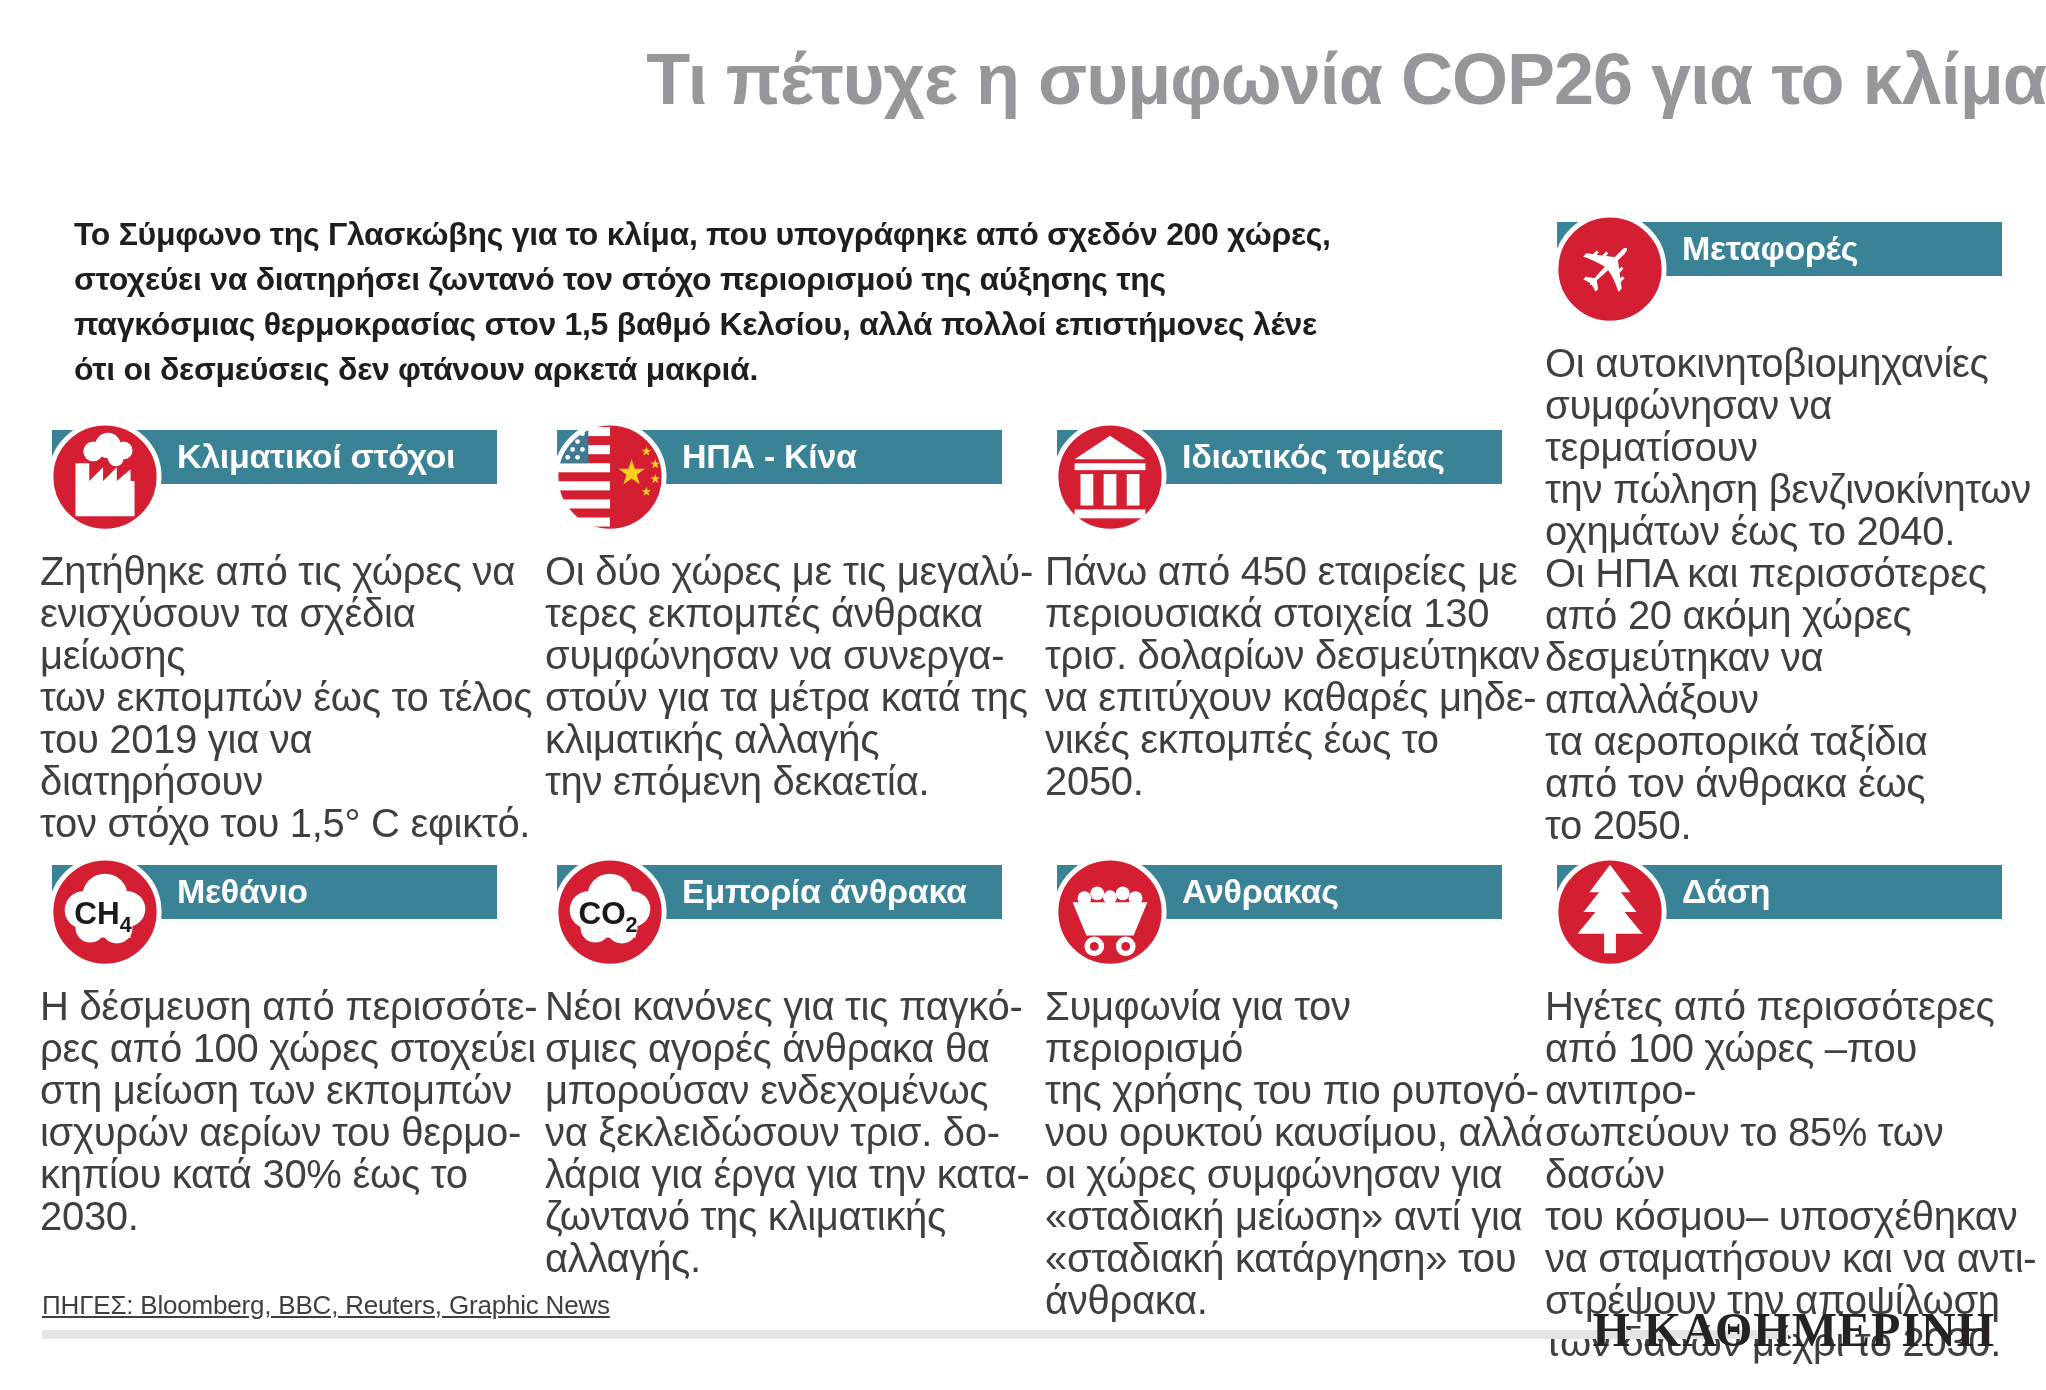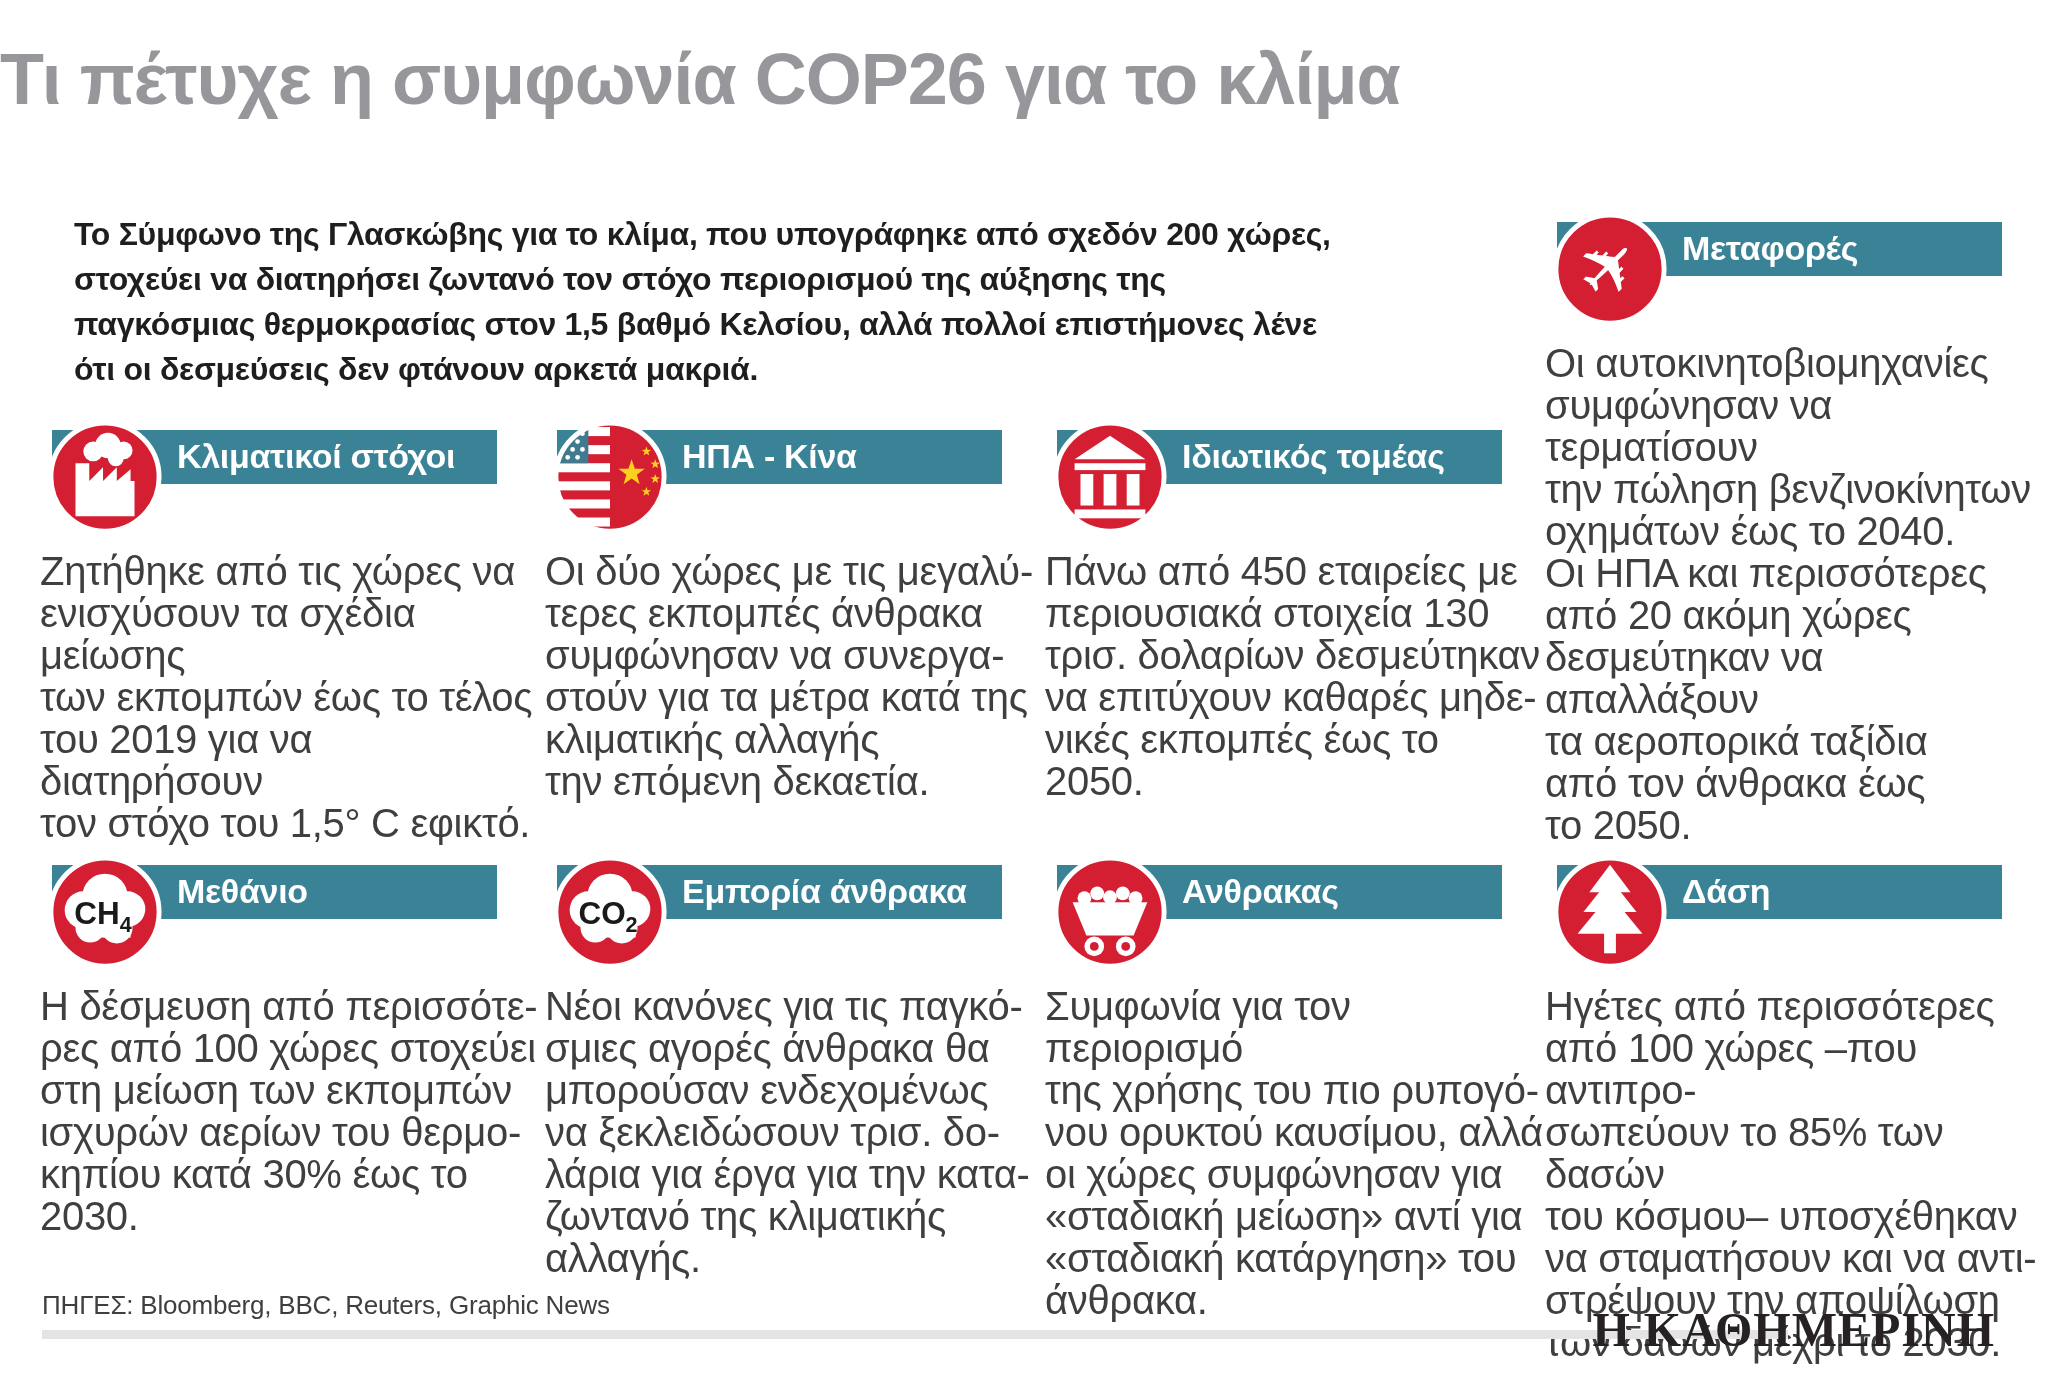--- a/index.html
+++ b/index.html
@@ -13,21 +13,21 @@
     --divider-gray:#e4e4e4;
     --logo-black:#262223;
   }
   *{box-sizing:border-box;}
   html,body{margin:0;padding:0;background:#fff;}
   .canvas{
     position:relative;width:2046px;height:1390px;background:#fff;overflow:hidden;
     font-family:"Liberation Sans","DejaVu Sans",sans-serif;
   }
   .main-title{
-    position:absolute;top:38px;left:0;width:2046px;text-align:left;
+    position:absolute;top:38px;left:0;width:2046px;text-align:right;
     font-size:72px;font-weight:700;color:var(--title-gray);letter-spacing:-1px;
   }
   .intro{
     position:absolute;top:212px;left:42px;width:1460px;
     font-size:32px;font-weight:700;color:var(--intro-text);
     line-height:45px;white-space:pre-line;letter-spacing:-0.3px;margin-left:32px;
   }
   .section{position:absolute;width:445px;}
   .section .bar{
     position:absolute;top:0;left:0;width:445px;height:54px;
@@ -45,21 +45,21 @@
   }
   .s1{left:52px;top:430px;}
   .s2{left:557px;top:430px;}
   .s3{left:1057px;top:430px;}
   .s4{left:1557px;top:222px;}
   .s5{left:52px;top:865px;}
   .s6{left:557px;top:865px;}
   .s7{left:1057px;top:865px;}
   .s8{left:1557px;top:865px;}
   .sources{
-    position:absolute;left:42px;top:1290px;font-size:26px;color:var(--body-text);letter-spacing:-0.2px;
+    position:absolute;left:42px;top:1290px;font-size:26px;color:var(--body-text);letter-spacing:-0.2px;text-decoration:underline;
   }
   .divider{
     position:absolute;left:42px;top:1330px;width:1746px;height:9px;background:var(--divider-gray);
   }
   .logo{
     position:absolute;right:51px;top:1302px;
     font-family:"Liberation Serif","DejaVu Serif",serif;
     font-size:48px;font-weight:700;color:var(--logo-black);letter-spacing:1px;white-space:nowrap;text-align:center;
   }
   .red-fill{fill:var(--accent-red);}

